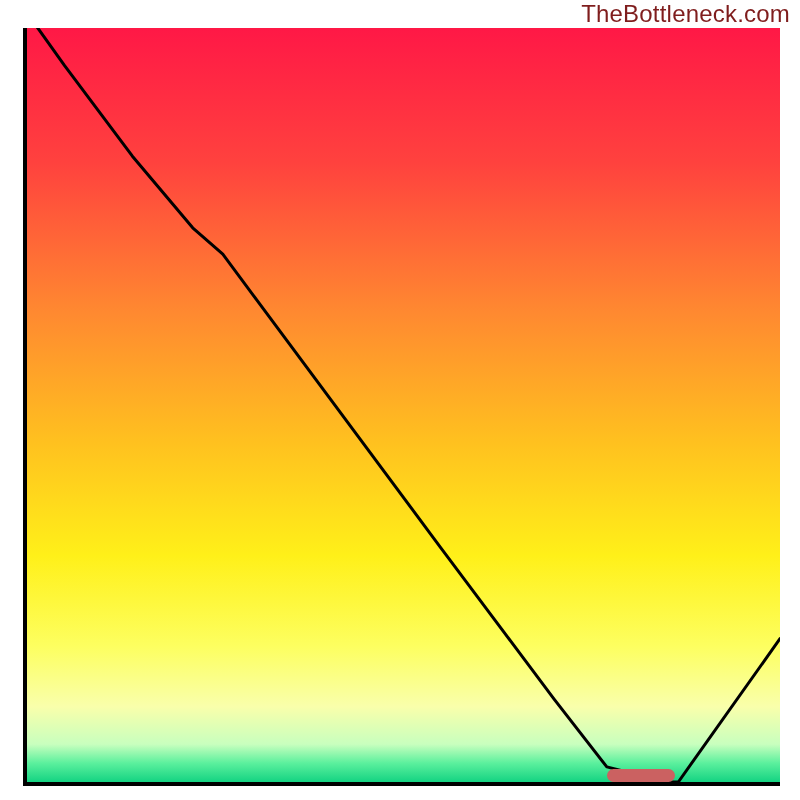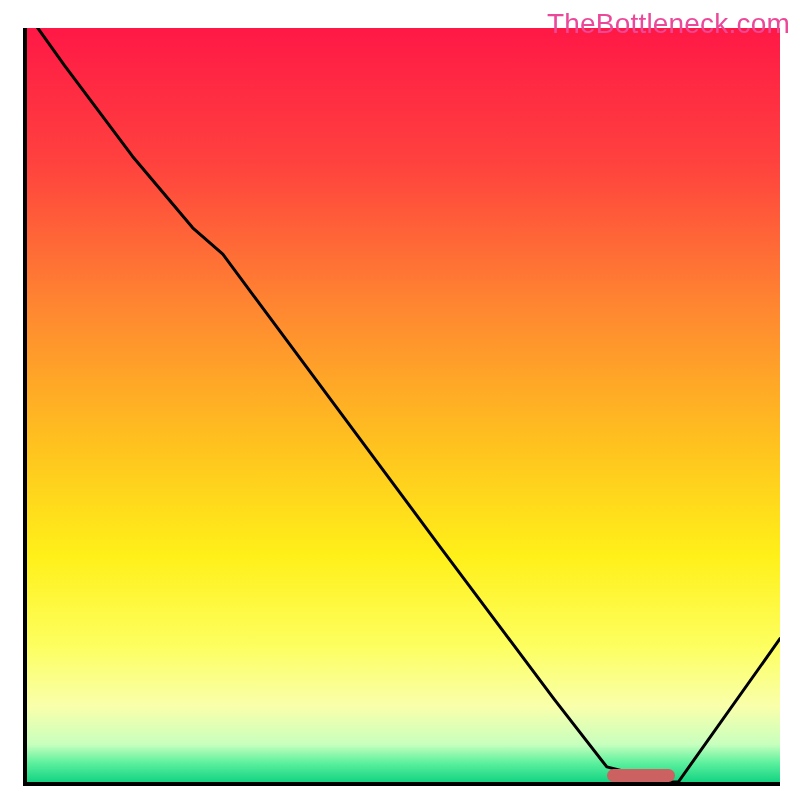--- a/index.html
+++ b/index.html
@@ -11,24 +11,24 @@
     background: #ffffff;
     font-family: Arial, Helvetica, sans-serif;
   }
   .root {
     position: relative;
     width: 800px;
     height: 800px;
   }
   .watermark {
     position: absolute;
-    top: 8px;
+    top: 0px;
     right: 10px;
-    color: #ec4899;
-    font-size: 28px;
+    color: #7f1d1d;
+    font-size: 24px;
     letter-spacing: 0.2px;
     z-index: 10;
     font-weight: 500;
   }
   .plot-wrapper {
     position: absolute;
     left: 23px;
     top: 28px;
     width: 753px;
     height: 754px;

